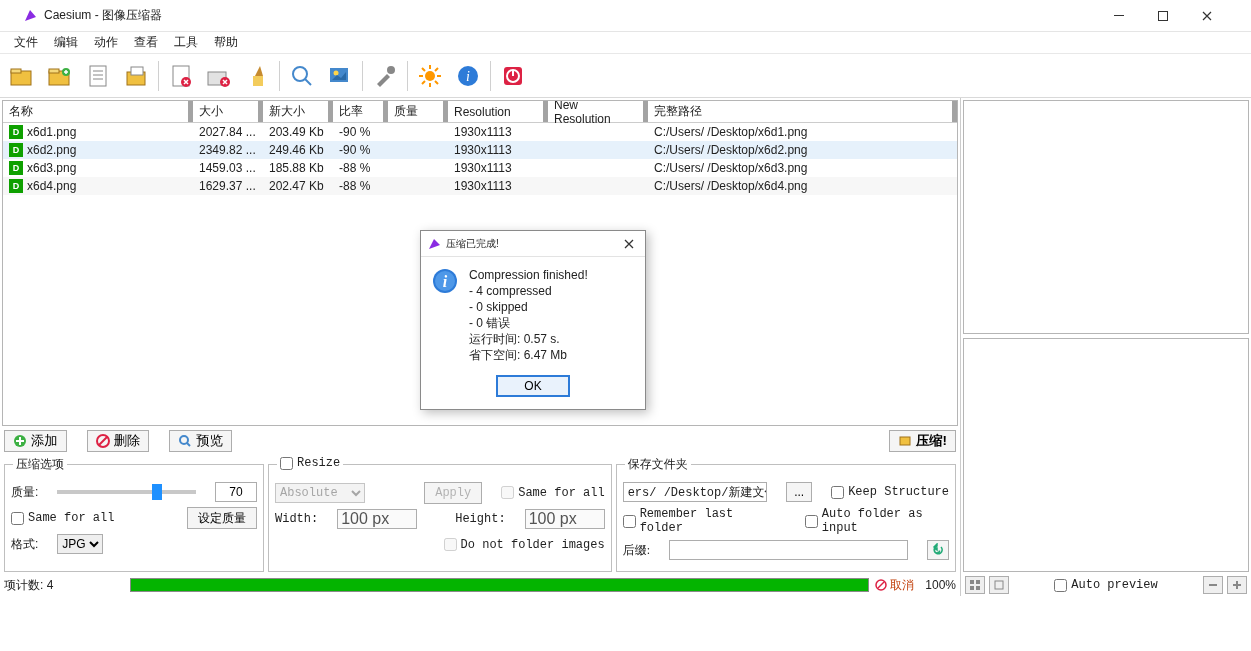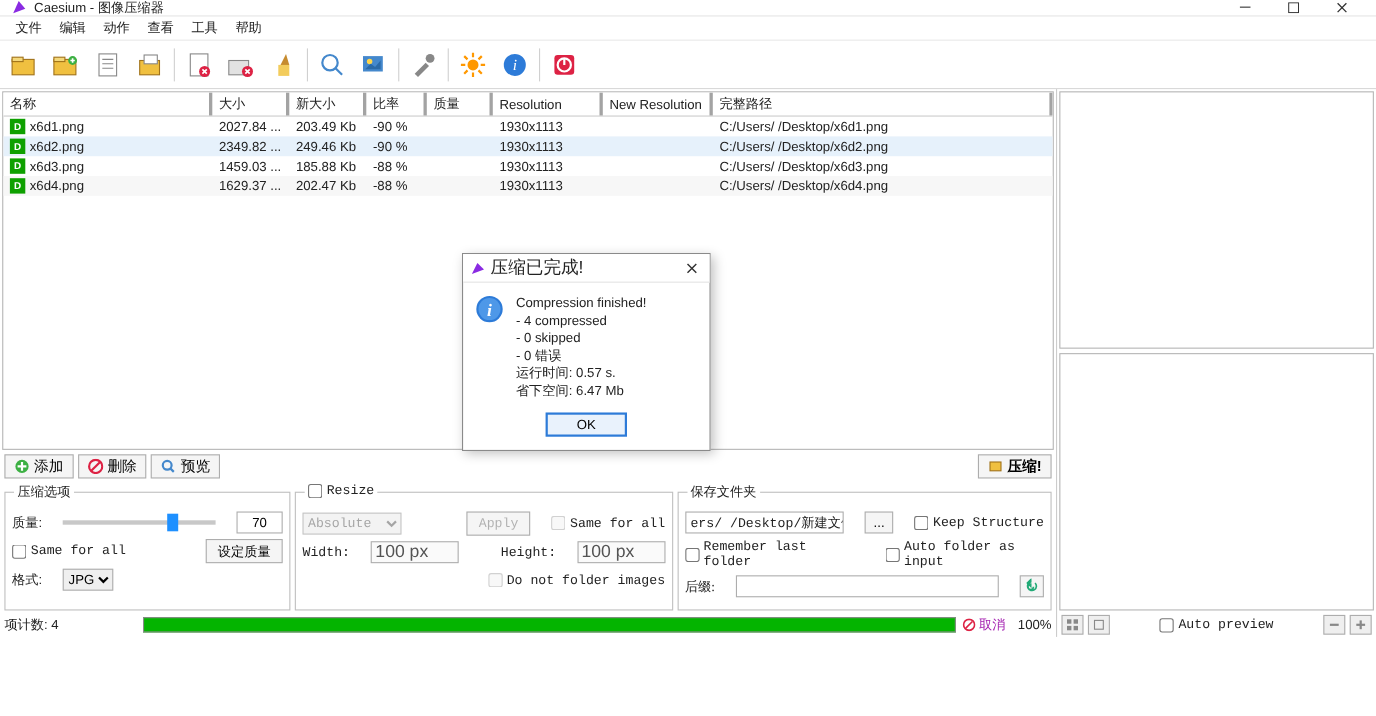--- a/index.html
+++ b/index.html
@@ -1,19 +1,19 @@
 <!DOCTYPE html>
 <html><head>
 <meta charset="utf-8">
 <style>
 * { box-sizing: border-box; margin: 0; padding: 0; }
 body { font-family: "Microsoft YaHei", Tahoma, Arial, sans-serif; font-size: 12px; color: #222; background: #fff; width: 1251px; height: 651px; overflow: hidden; position: relative; }
 
 
-.titlebar { height: 15px; background: #fff; display: flex; align-items: center; padding: 0 9px; border-bottom: 1px solid #e5e5e5; }
+.titlebar { height: 32px; background: #fff; display: flex; align-items: center; padding: 0 22px; border-bottom: 1px solid #e5e5e5; }
 .titlebar .app-icon { width: 16px; height: 16px; margin-right: 6px; }
 .titlebar .title { flex: 1; font-size: 12px; }
 .win-btns { display: flex; }
 .win-btn { width: 44px; height: 28px; display: flex; align-items: center; justify-content: center; color: #555; }
 .win-btn svg { width: 10px; height: 10px; }
 
 
 .menubar { height: 22px; display: flex; align-items: center; padding: 0 6px; border-bottom: 1px solid #e8e8e8; }
 .menubar .menu-item { padding: 2px 8px; }
 
@@ -24,37 +24,37 @@
 .tool-btn svg { width: 28px; height: 28px; }
 
 
 .main { display: flex; height: 498px; }
 .left-pane { flex: 1; display: flex; flex-direction: column; border-right: 1px solid #ccc; }
 .right-pane { width: 290px; display: flex; flex-direction: column; }
 
 
 .table-wrap { flex: 1; border: 1px solid #b5b5b5; margin: 2px; overflow: hidden; position: relative; }
 .thead { display: flex; background: #fff; border-bottom: 1px solid #ccc; height: 22px; }
-.th { padding: 3px 6px; border-right: 3px solid #a3a3a3; display: flex; align-items: center; text-align: center; }
+.th { padding: 3px 6px; border-right: 5px solid #a3a3a3; display: flex; align-items: center; }
 .trow { display: flex; height: 18px; align-items: center; }
 .trow:nth-child(even) { background: #f7f7f7; }
 .trow.sel { background: #e6f1fb; }
 .td { padding: 1px 6px; white-space: nowrap; overflow: hidden; text-overflow: ellipsis; display: flex; align-items: center; }
 .td .file-ico { width: 14px; height: 14px; background: #0ea000; margin-right: 4px; display: inline-flex; align-items: center; justify-content: center; color: #fff; font-size: 9px; font-weight: bold; }
 .col-name { width: 190px; }
 .col-size { width: 70px; }
 .col-newsize { width: 70px; }
 .col-ratio { width: 55px; }
 .col-quality { width: 60px; }
 .col-res { width: 100px; }
 .col-newres { width: 100px; }
 .col-path { flex: 1; }
 
 
-.list-actions { height: 26px; display: flex; align-items: flex-start; padding: 2px 4px; gap: 4px; }
+.list-actions { height: 26px; display: flex; align-items: flex-start; padding: 2px 4px; gap: 20px; }
 .la-btn { height: 22px; padding: 0 8px; border: 1px solid #adadad; background: #f5f5f5; display: inline-flex; align-items: center; gap: 4px; }
 .la-btn .ico { width: 14px; height: 14px; }
 .spacer { flex: 1; }
 .compress-btn { font-weight: bold; }
 
 
 .options { display: flex; gap: 4px; padding: 2px 4px; }
 .panel { border: 1px solid #bfbfbf; padding: 4px 6px 6px; min-height: 96px; }
 .panel-title { font-size: 12px; margin: -10px 0 4px 2px; background: #fff; display: inline-block; padding: 0 3px; }
 .panel1 { width: 260px; }
@@ -71,34 +71,34 @@
 .chk { display: inline-flex; align-items: center; gap: 4px; }
 .chk input { width: 13px; height: 13px; }
 select.sel { height: 20px; border: 1px solid #adadad; font-size: 12px; font-family: inherit; }
 .path-box { flex: 1; height: 20px; border: 1px solid #adadad; padding: 1px 4px; overflow: hidden; white-space: nowrap; font-family: "Courier New", monospace; font-size: 12px; }
 .small-btn { width: 26px; height: 20px; border: 1px solid #adadad; background: #f5f5f5; font-size: 12px; }
 .undo-btn { width: 22px; height: 20px; border: 1px solid #adadad; background: #f5f5f5; display: inline-flex; align-items: center; justify-content: center; }
 
 
 .progress-row { height: 22px; display: flex; align-items: center; padding: 0 4px; gap: 6px; }
 .progress { flex: 1; height: 14px; border: 1px solid #8a8a8a; background: #04b400; }
-.cancel-link { color: #a21caf; display: inline-flex; align-items: center; gap: 3px; }
+.cancel-link { color: #c2410c; display: inline-flex; align-items: center; gap: 3px; }
 .pct { width: 36px; text-align: right; }
 .item-count { width: 120px; }
 
 
 .preview { flex: 1; border: 1px solid #b5b5b5; margin: 2px; background: #fff; }
 .preview-footer { height: 22px; display: flex; align-items: center; padding: 0 4px; gap: 4px; }
 .sq-btn { width: 20px; height: 18px; border: 1px solid #adadad; background: #efefef; display: inline-flex; align-items: center; justify-content: center; }
 
 
 .dialog { position: absolute; left: 420px; top: 230px; width: 226px; border: 1px solid #8a8a8a; background: #fff; box-shadow: 3px 3px 10px rgba(0,0,0,.25); }
 .dialog-title { height: 26px; display: flex; align-items: center; padding: 0 6px; background: #fff; border-bottom: 1px solid #e3e3e3; }
 .dialog-title .dico { width: 14px; height: 14px; margin-right: 5px; }
-.dialog-title .dtext { flex: 1; font-size: 16px; }
+.dialog-title .dtext { flex: 1; font-size: 10px; }
 .dialog-title .dclose { width: 20px; height: 18px; display: flex; align-items: center; justify-content: center; }
 .dialog-body { padding: 10px 10px 6px; display: flex; gap: 10px; }
 .info-ico { width: 28px; height: 28px; flex-shrink: 0; }
 .dialog-lines div { line-height: 16px; font-size: 12px; }
 .dialog-actions { padding: 6px 10px 12px; display: flex; justify-content: center; }
 .dialog-ok { width: 74px; height: 22px; border: 2px solid #2d7bd8; background: #e9f2fc; font-size: 12px; }
 </style>
 </head>
 <body>
 

